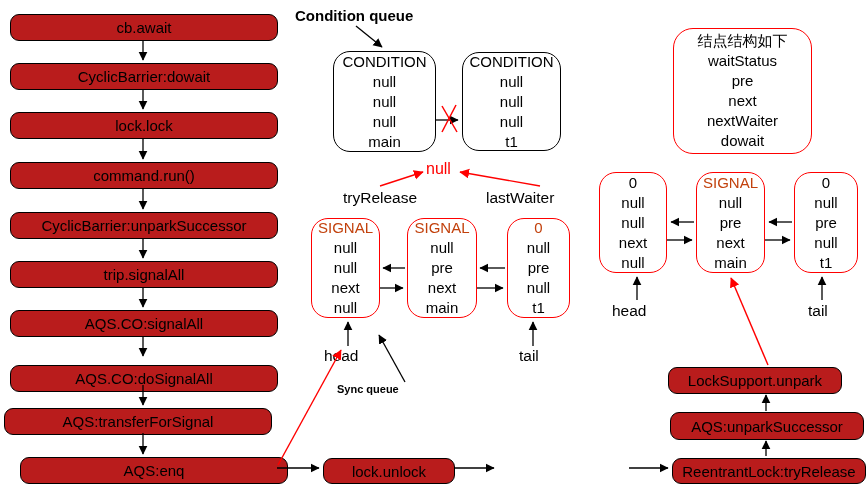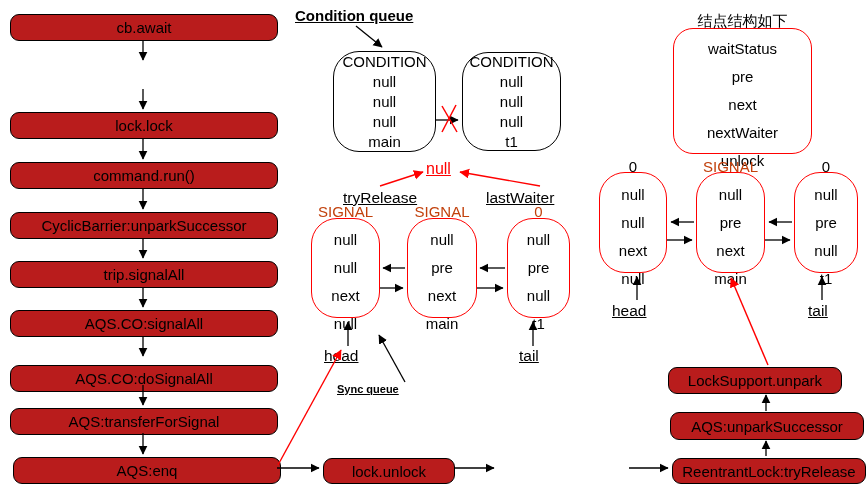--- a/index.html
+++ b/index.html
@@ -1,44 +1,45 @@
 <!DOCTYPE html>
 <html><head>
 <meta charset="utf-8">
 <style>
   html,body{margin:0;padding:0;background:#fff;}
   #canvas{position:relative;width:866px;height:488px;background:#fff;overflow:hidden;
           font-family:"Liberation Sans","DejaVu Sans",sans-serif;color:#000;}
   svg.overlay{position:absolute;left:0;top:0;width:866px;height:488px;pointer-events:none;}
   .bx{position:absolute;border:1.4px solid #000;border-radius:9px;background:#b91c1c;
       display:flex;align-items:center;justify-content:center;font-size:15px;white-space:nowrap;}
-  .n{position:absolute;border:1.6px solid #000;border-radius:26px;background:#fff;
+  .n{position:absolute;border:1.6px solid #000;border-radius:17px;background:#fff;
      display:flex;flex-direction:column;justify-content:center;align-items:center;
      font-size:15px;line-height:20px;text-align:center;}
-  .n.redb{border-color:#ff0000;gap:8px;}
+  .n.redb{border-color:#ff0000;}
   .n div{height:20px;white-space:nowrap;}
   .t-red{color:#c2410c;}
-  .lb{position:absolute;font-size:15.5px;white-space:nowrap;text-decoration:underline;}
+  .lb{position:absolute;font-size:15.5px;white-space:nowrap;}
   .bold{font-weight:bold;}
   .red-text{color:#ff0000;}
 </style>
 </head>
 <body>
 
 <div id="canvas">
 
   <div class="bx" style="left:10px;top:14px;width:266px;height:25px">cb.await</div>
+  <div class="bx" style="left:10px;top:63px;width:266px;height:25px">CyclicBarrier:dowait</div>
   <div class="bx" style="left:10px;top:112px;width:266px;height:25px">lock.lock</div>
   <div class="bx" style="left:10px;top:162px;width:266px;height:25px">command.run()</div>
   <div class="bx" style="left:10px;top:212px;width:266px;height:25px">CyclicBarrier:unparkSuccessor</div>
   <div class="bx" style="left:10px;top:310px;width:266px;height:25px">AQS.CO:signalAll</div>
   <div class="bx" style="left:10px;top:261px;width:266px;height:25px">trip.signalAll</div>
   <div class="bx" style="left:10px;top:365px;width:266px;height:25px">AQS.CO:doSignalAll</div>
-  <div class="bx" style="left:10px;top:408px;width:266px;height:25px">AQS:transferForSignal</div>
-  <div class="bx" style="left:13px;top:457px;width:266px;height:25px">AQS:enq</div>
+  <div class="bx" style="left:4px;top:408px;width:266px;height:25px">AQS:transferForSignal</div>
+  <div class="bx" style="left:20px;top:457px;width:266px;height:25px">AQS:enq</div>
 
   <div class="lb bold" style="left:295px;top:7px;font-size:15px">Condition queue</div>
 
   <div class="n" style="left:333px;top:51px;width:101px;height:99px">
     <div>CONDITION</div>
     <div>null</div>
     <div>null</div>
     <div>null</div>
     <div>main</div>
   </div>
@@ -79,21 +80,21 @@
   <div class="lb" style="left:324px;top:347px">head</div>
   <div class="lb" style="left:519px;top:347px">tail</div>
   <div class="lb bold" style="left:337px;top:383px;font-size:11px">Sync queue</div>
 
   <div class="n redb" style="left:673px;top:28px;width:137px;height:124px;border-radius:20px">
     <div>结点结构如下</div>
     <div>waitStatus</div>
     <div>pre</div>
     <div>next</div>
     <div>nextWaiter</div>
-    <div>unlock</div>
+    <div>dowait</div>
   </div>
 
   <div class="n redb" style="left:599px;top:172px;width:66px;height:99px">
     <div>0</div>
     <div>null</div>
     <div>null</div>
     <div>next</div>
     <div>null</div>
   </div>
   <div class="n redb" style="left:696px;top:172px;width:67px;height:99px">

